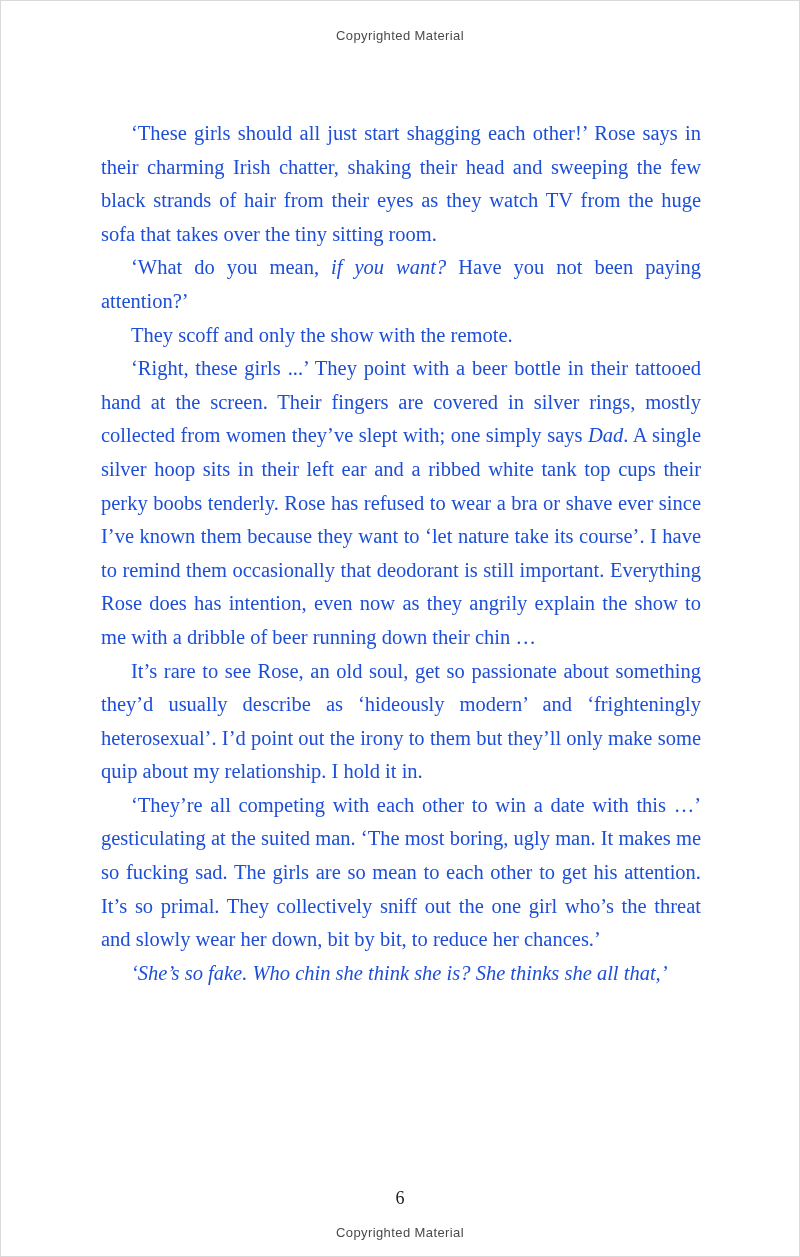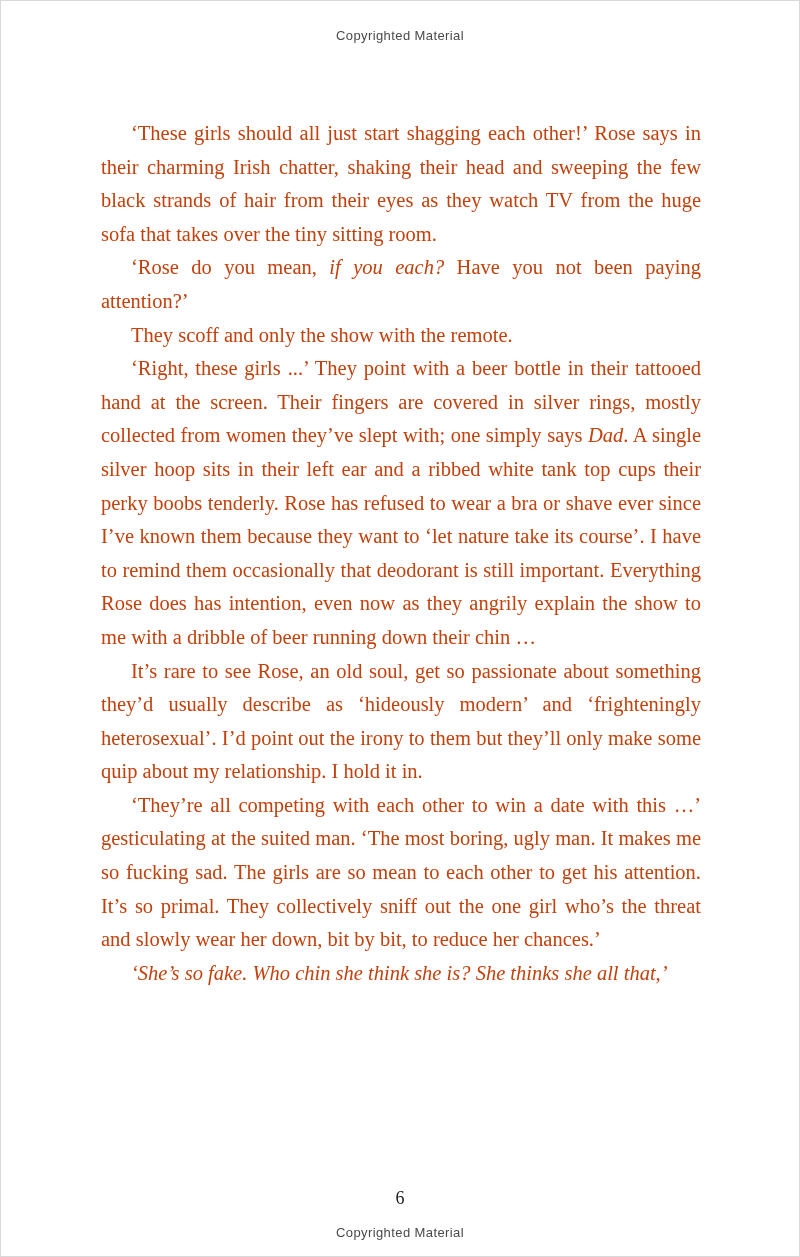--- a/index.html
+++ b/index.html
@@ -29,21 +29,21 @@
     color: #4a4a4a;
   }
   .page-body {
     position: absolute;
     top: 116px;
     left: 100px;
     width: 600px;
     font-family: "Liberation Serif", serif;
     font-size: 20.5px;
     line-height: 33.6px;
-    color: #c2410c;
+    color: #1d4ed8;
     text-align: justify;
     text-justify: inter-word;
   }
   .page-body p {
     margin: 0;
     padding: 0;
     text-indent: 30px;
   }
   .page-body em {
     font-style: italic;
@@ -72,21 +72,21 @@
 </style>
 </head>
 <body>
 
 <div class="book-page">
 
   <div class="copyright-top">Copyrighted Material</div>
 
   <div class="page-body">
       <p><span>‘These girls should all just start shagging each other!’ Rose says in their charming Irish chatter, shaking their head and sweeping the few black strands of hair from their eyes as they watch TV from the huge sofa that takes over the tiny sitting room.</span></p>
-      <p><span>‘Rose do you mean, </span><em>if you each?</em><span> Have you not been paying attention?’</span></p>
+      <p><span>‘What do you mean, </span><em>if you want?</em><span> Have you not been paying attention?’</span></p>
       <p><span>They scoff and only the show with the remote.</span></p>
       <p><span>‘Right, these girls ...’ They point with a beer bottle in their tattooed hand at the screen. Their fingers are covered in silver rings, mostly collected from women they’ve slept with; one simply says </span><em>Dad</em><span>. A single silver hoop sits in their left ear and a ribbed white tank top cups their perky boobs tenderly. Rose has refused to wear a bra or shave ever since I’ve known them because they want to ‘let nature take its course’. I have to remind them occasionally that deodorant is still important. Everything Rose does has intention, even now as they angrily explain the show to me with a dribble of beer running down their chin …</span></p>
       <p><span>It’s rare to see Rose, an old soul, get so passionate about something they’d usually describe as ‘hideously modern’ and ‘frighteningly heterosexual’. I’d point out the irony to them but they’ll only make some quip about my relationship. I hold it in.</span></p>
       <p><span>‘They’re all competing with each other to win a date with this …’ gesticulating at the suited man. ‘The most boring, ugly man. It makes me so fucking sad. The girls are so mean to each other to get his attention. It’s so primal. They collectively sniff out the one girl who’s the threat and slowly wear her down, bit by bit, to reduce her chances.’</span></p>
       <p><em>‘She’s so fake. Who chin she think she is? She thinks she all that,’</em></p>
     </div>
 
   <div class="page-number">6</div>
 
   <div class="copyright-bottom">Copyrighted Material</div>

